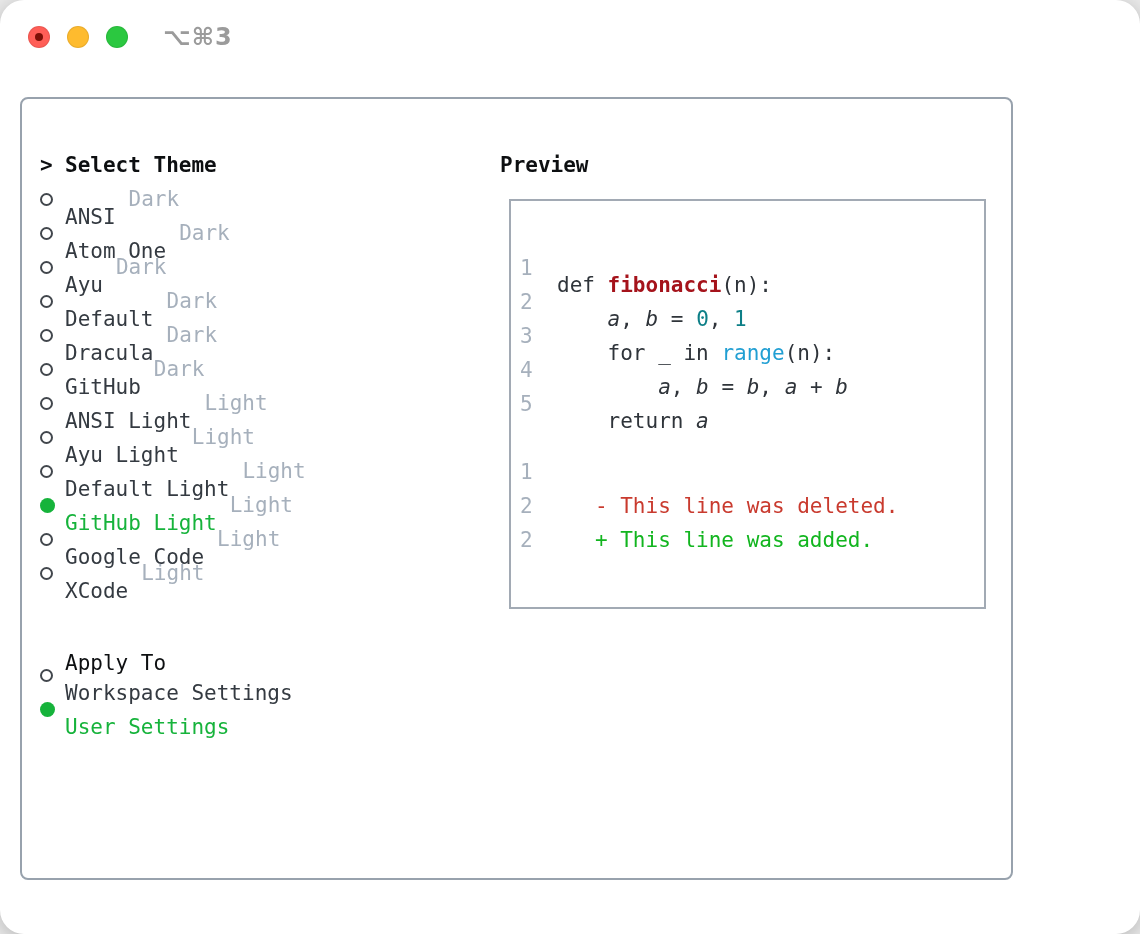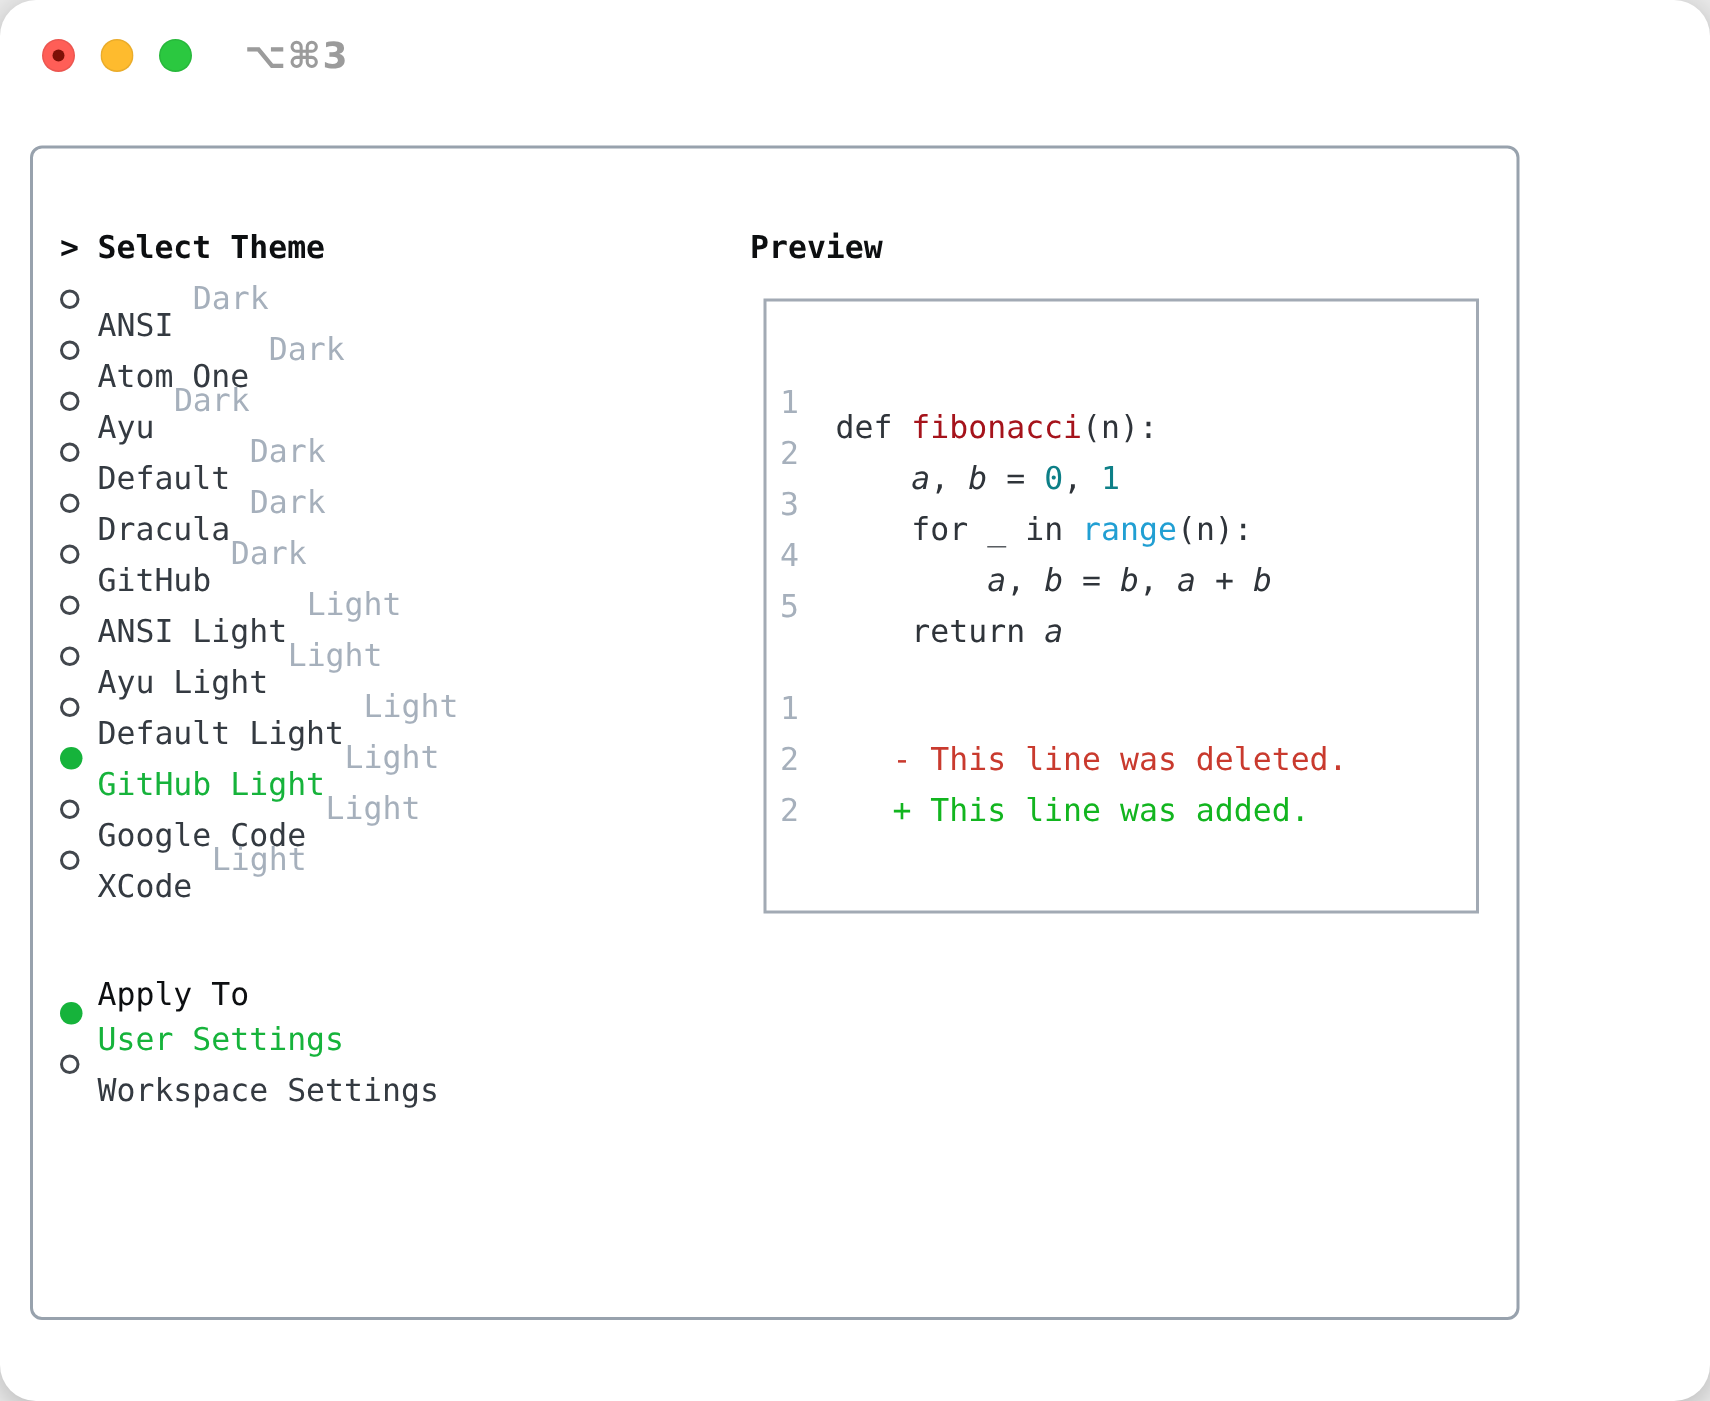--- a/index.html
+++ b/index.html
@@ -56,21 +56,21 @@
   .help{width:430px;color:var(--muted);line-height:34px;margin-top:34px;white-space:normal;}
   
   .preview-box{
     margin-left:9px;margin-top:17px;width:477px;height:410px;
     border:2px solid var(--border-light);padding:50px 0 0 9px;background:#fff;
   }
   .cline{height:34px;display:flex;align-items:center;}
   .gut{width:13px;margin-right:24px;color:var(--muted);flex-shrink:0;text-align:left;}
   .tok{white-space:pre;color:var(--ink);margin-top:33px;}
   .tok.kw{color:var(--ink);}
-  .tok.fn{color:var(--func-red);}
+  .tok.fn{color:var(--func-red);font-weight:bold;}
   .tok.var{color:var(--ink);font-style:italic;}
   .tok.num{color:var(--num-teal);}
   .tok.bi{color:var(--builtin-blue);}
   .dtext{white-space:pre;}
   .ctx .dtext{color:var(--muted-dark);}
   .del .dtext{color:var(--diff-del);}
   .add .dtext{color:var(--diff-add);}
 </style>
 </head>
 <body>
@@ -158,26 +158,26 @@
         <span class="t-tag">Light</span>
       </div>
 
       <div class="spacer"></div>
 
       <div class="row">
         <span class="lead"></span>
         <span class="hdr-plain">Apply To</span>
       </div>
       <div class="row">
+        <span class="lead"><span class="radio"></span></span>
+        <span class="t-name">Workspace Settings</span>
+      </div>
+      <div class="row">
         <span class="lead"><span class="radio sel"></span></span>
         <span class="t-name sel">User Settings</span>
-      </div>
-      <div class="row">
-        <span class="lead"><span class="radio"></span></span>
-        <span class="t-name">Workspace Settings</span>
       </div>
 
     </div>
 
     <div class="right-col">
       <div class="row">
         <span class="hdr">Preview</span>
       </div>
 
       <div class="preview-box">

